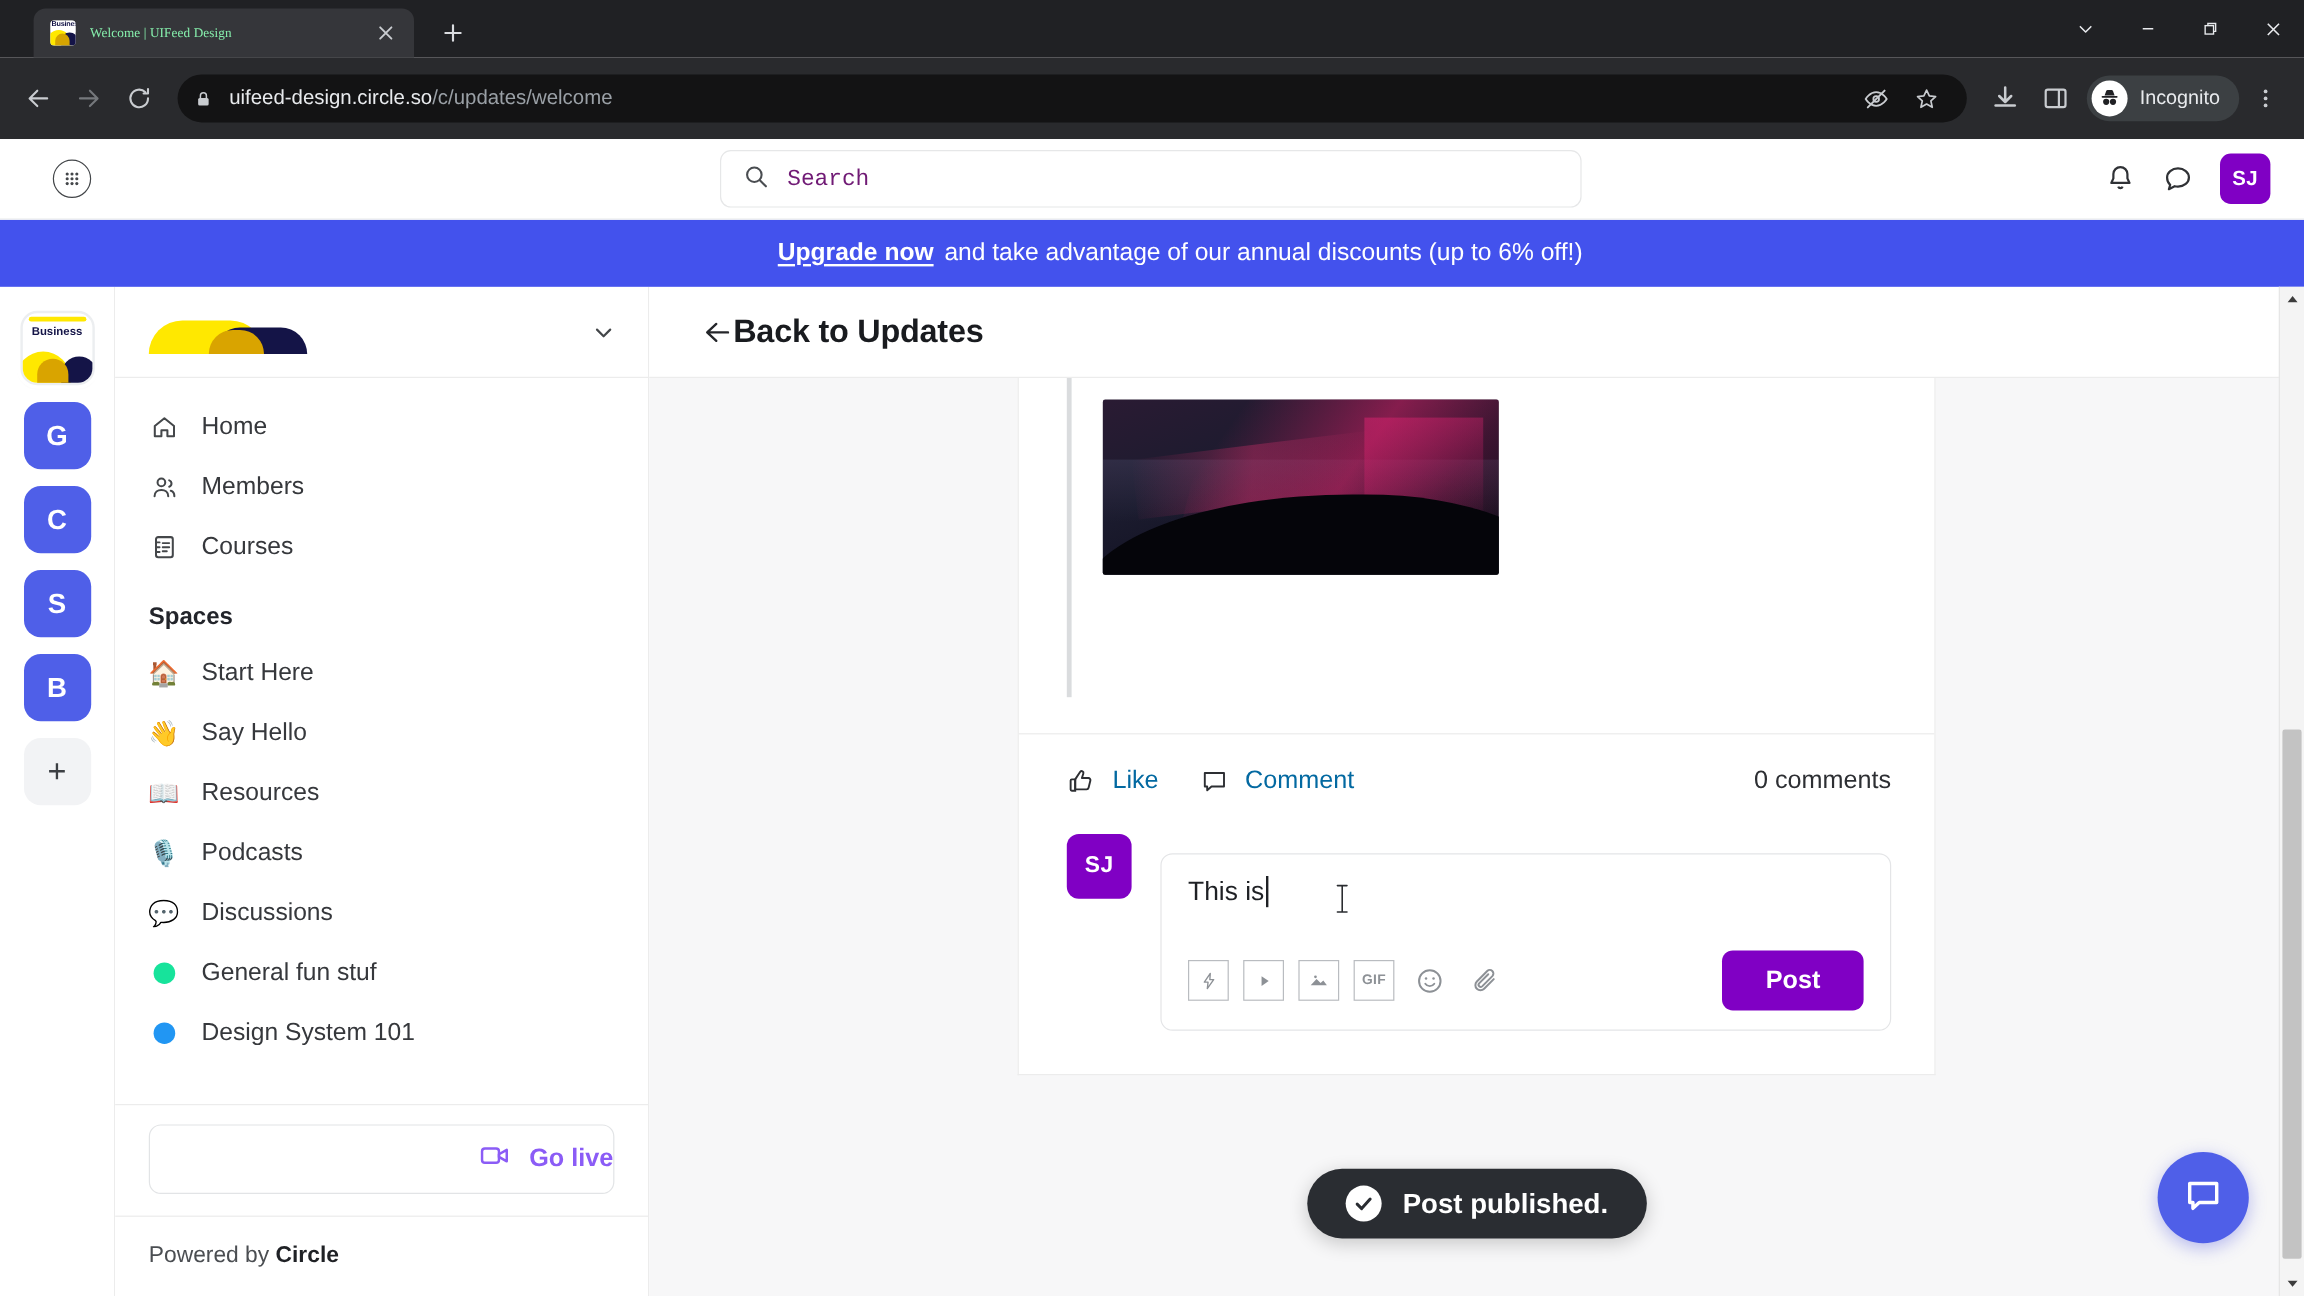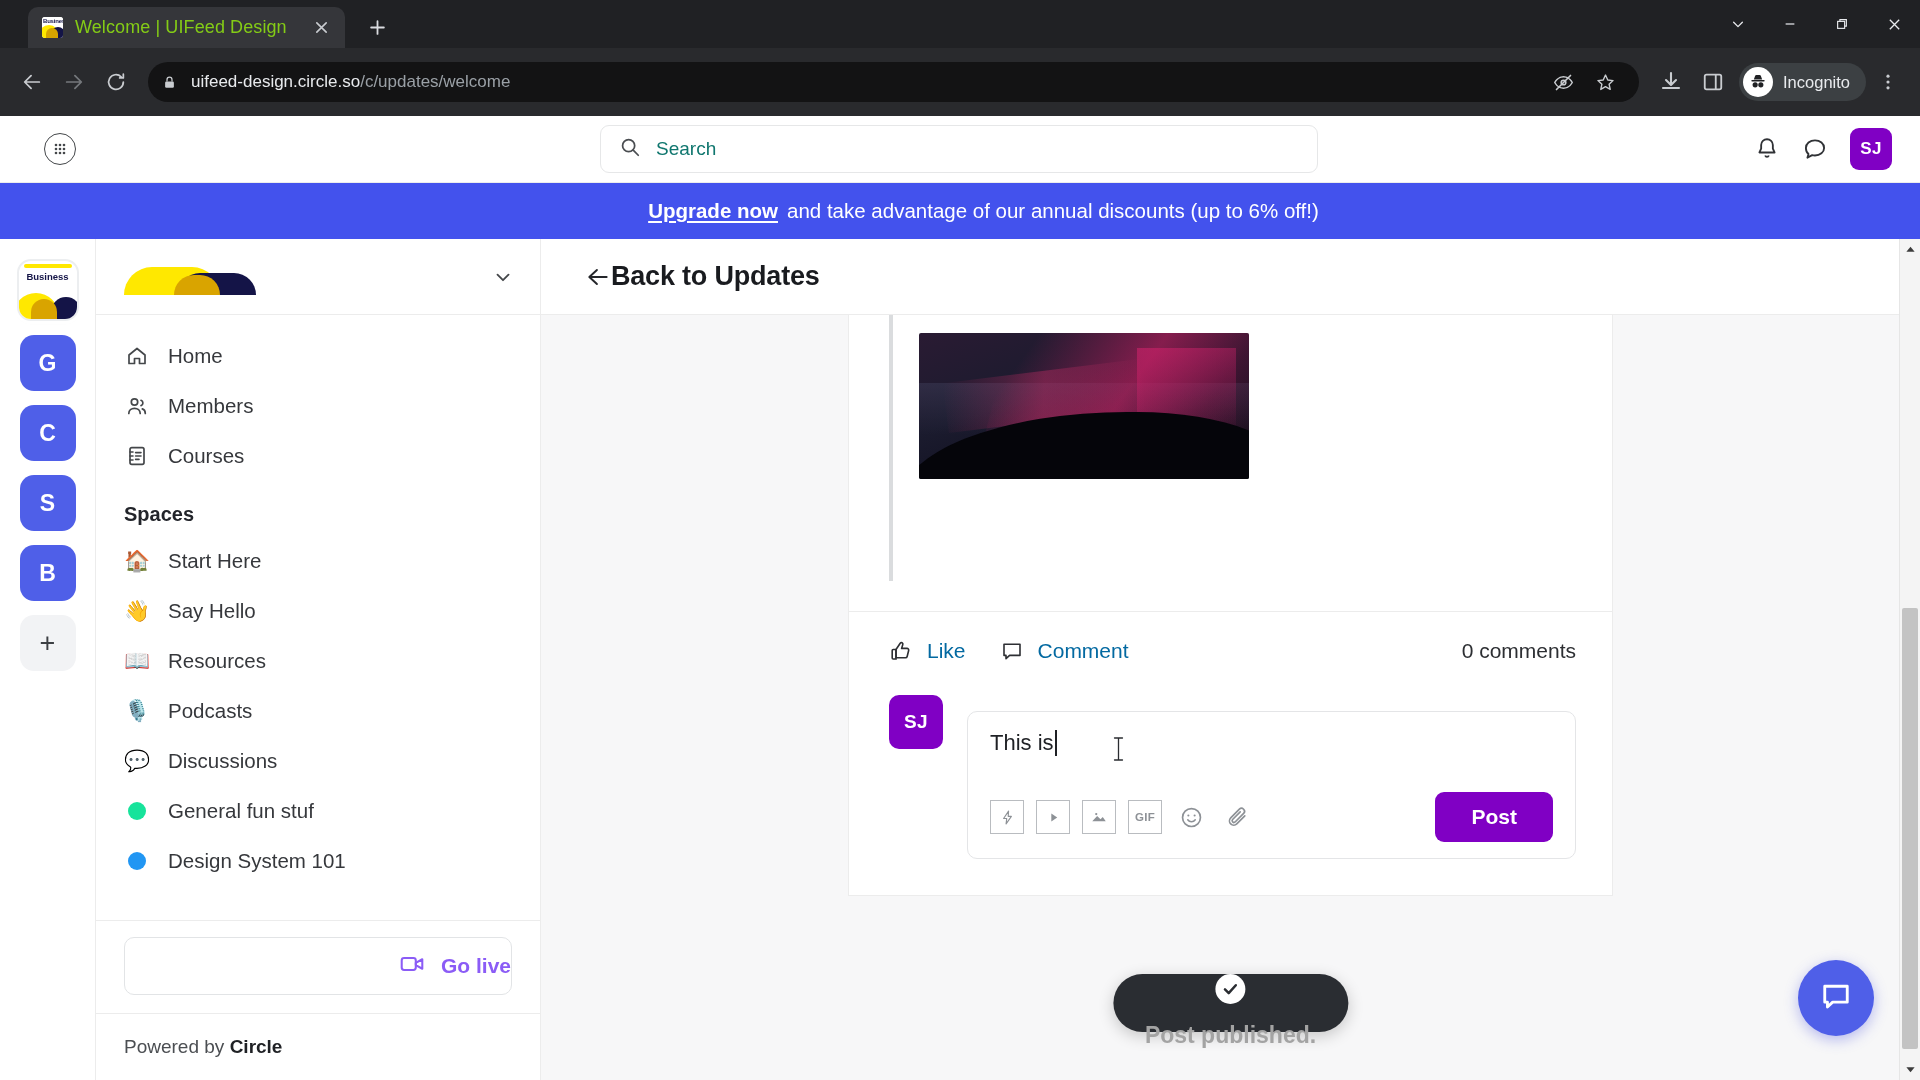--- a/index.html
+++ b/index.html
@@ -26,22 +26,22 @@
   .tab-favicon {
     width: 21px; height: 21px; border-radius: 3px; flex: 0 0 21px; margin-right: 12px;
     background: #ffffff; position: relative; overflow: hidden;
   }
   .tab-favicon .fv-top { position:absolute; left:0; top:0; width:100%; height:46%; background:#ffffff; }
   .tab-favicon .fv-txt { position:absolute; left:1px; top:1px; font-size:6px; color:#141447; font-weight:700; letter-spacing:-0.2px;}
   .tab-favicon .fv-yellow { position:absolute; left:-3px; bottom:0; width:20px; height:13px; background:#ffe800; border-radius: 11px 11px 0 0; }
   .tab-favicon .fv-navy { position:absolute; right:-2px; bottom:0; width:14px; height:11px; background:#141447; border-radius: 9px 9px 0 0; }
   .tab-favicon .fv-gold { position:absolute; left:4px; bottom:0; width:12px; height:10px; background:#d5a400; border-radius: 8px 8px 0 0; }
   .tab-title {
-    color: #84cc16; font-size: 18px; flex: 1; white-space: nowrap;
-    overflow: hidden; text-overflow: ellipsis; letter-spacing: 0.1px;
+    color: #86efac; font-size: 11px; flex: 1; white-space: nowrap;
+    overflow: hidden; text-overflow: ellipsis; letter-spacing: 0.1px; font-family: Liberation Serif, serif;
   }
   .tab-close {
     width: 28px; height: 28px; border-radius: 50%; flex: 0 0 28px;
     display: flex; align-items: center; justify-content: center; color: #c9ccd0;
   }
   .newtab {
     width: 36px; height: 36px; border-radius: 50%; margin-left: 14px; margin-bottom: 3px;
     display: flex; align-items: center; justify-content: center; color: #dadce0;
   }
   .wincontrols { position: absolute; right: 0; top: 0; height: 48px; display: flex; align-items: center; }
@@ -85,21 +85,21 @@
   }
   .apps-icon {
     width: 32px; height: 32px; border-radius: 50%; border: 1.6px solid #44474a;
     display: flex; align-items: center; justify-content: center; margin-left: 22px;
   }
   .search-wrap { position: absolute; left: 600px; width: 718px; }
   .searchbox {
     height: 48px; border: 1px solid #e6e7e8; border-radius: 9px; background: #fff;
     display: flex; align-items: center; padding: 0 18px; gap: 15px;
   }
-  .searchbox .ph { color: #0f766e; font-size: 19px; }
+  .searchbox .ph { color: #701a75; font-size: 19px; font-family: Liberation Mono, monospace; }
   .hdr-right { margin-left: auto; display: flex; align-items: center; gap: 22px; padding-right: 6px; }
   .hdr-ic { color: #303236; display: flex; }
   .avatar-sj {
     width: 42px; height: 42px; border-radius: 9px; background: #8000c4;
     color: #fff; font-size: 17px; font-weight: 700; display: flex;
     align-items: center; justify-content: center; letter-spacing: .4px;
   }
 
   
   .banner {
@@ -253,23 +253,23 @@
   .gif-txt { font-size: 11.5px; font-weight: 700; color: #8d9196; letter-spacing: .3px; }
   .post-btn {
     margin-left: auto; background: #8000c4; color: #fff; border: none; border-radius: 9px;
     height: 50px; padding: 0 36px; font-size: 21px; font-weight: 700;
     font-family: "Liberation Sans", sans-serif;
   }
 
   
   .toast {
     position: absolute; left: 50%; transform: translateX(-50%); bottom: 48px;
-    background: #2a2d32; color: #a3a3a3; border-radius: 30px; height: 58px;
+    background: #2a2d32; color: #ffffff; border-radius: 30px; height: 58px;
     display: flex; align-items: center; gap: 18px; padding: 0 32px;
-    font-size: 23px; font-weight: 700; box-shadow: 0 4px 16px rgba(0,0,0,.2); z-index: 40; flex-direction: column;
+    font-size: 23px; font-weight: 700; box-shadow: 0 4px 16px rgba(0,0,0,.2); z-index: 40;
   }
   .toast-check {
     width: 30px; height: 30px; border-radius: 50%; background: #fff; color: #2a2d32;
     display: flex; align-items: center; justify-content: center; flex: 0 0 30px;
   }
 
   
   .fab {
     position: absolute; right: 46px; bottom: 44px; width: 76px; height: 76px;
     border-radius: 50%; background: #4f5fe8; display: flex; align-items: center;

